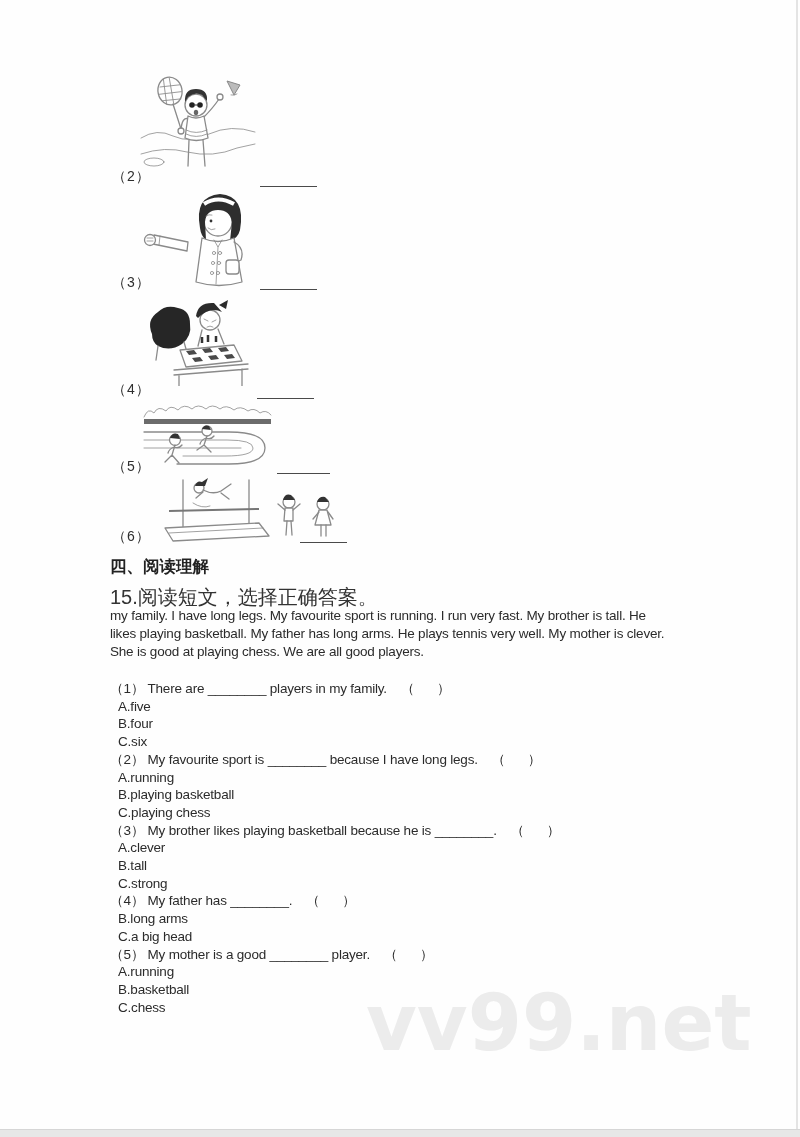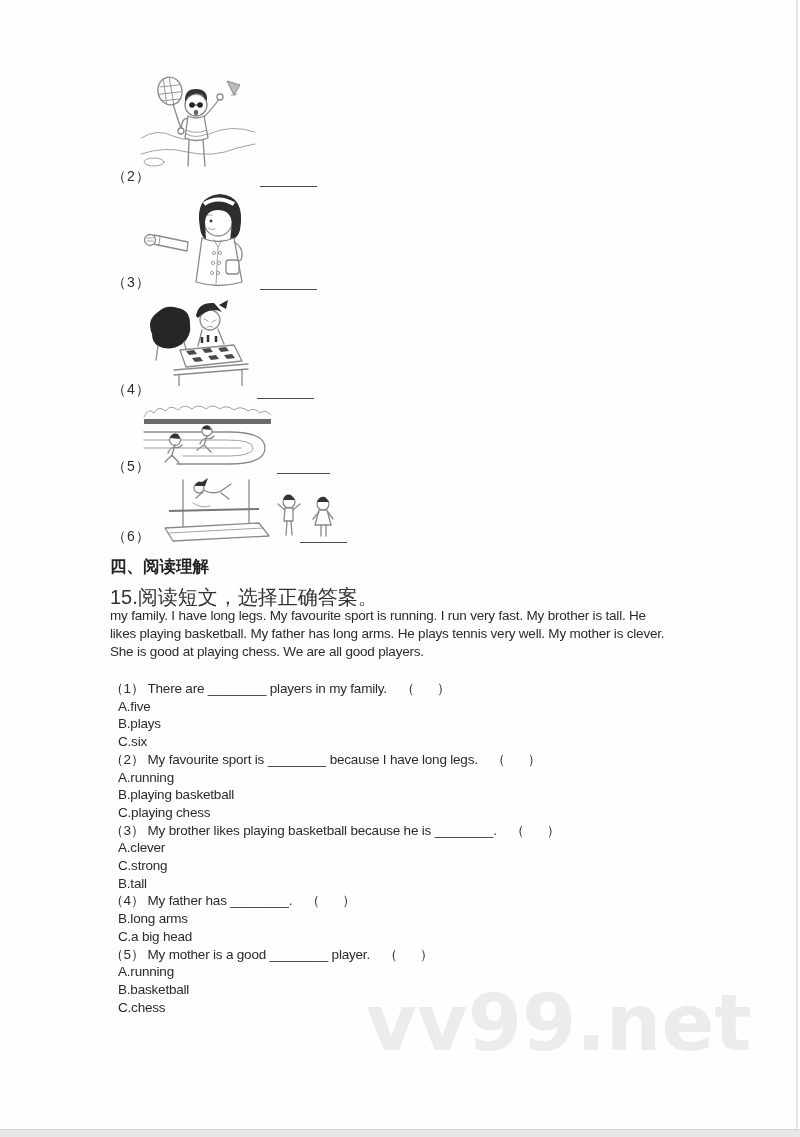--- a/index.html
+++ b/index.html
@@ -156,40 +156,40 @@
     <div class="pline">She is good at playing chess. We are all good players.</div>
   </div>
 
   <div class="questions">
 
     <div>
       <div class="qline">
         <span class="qnum">（1）</span><span>There are ________ players in my family.</span><span class="bracket">（&nbsp;&nbsp;&nbsp;&nbsp;&nbsp;&nbsp;）</span>
       </div>
       <div class="opt">A.five</div>
-      <div class="opt">B.plays</div>
+      <div class="opt">B.four</div>
       <div class="opt">C.six</div>
     </div>
 
     <div>
       <div class="qline">
         <span class="qnum">（2）</span><span>My favourite sport is ________ because I have long legs.</span><span class="bracket">（&nbsp;&nbsp;&nbsp;&nbsp;&nbsp;&nbsp;）</span>
       </div>
       <div class="opt">A.running</div>
       <div class="opt">B.playing basketball</div>
       <div class="opt">C.playing chess</div>
     </div>
 
     <div>
       <div class="qline">
         <span class="qnum">（3）</span><span>My brother likes playing basketball because he is ________.</span><span class="bracket">（&nbsp;&nbsp;&nbsp;&nbsp;&nbsp;&nbsp;）</span>
       </div>
       <div class="opt">A.clever</div>
+      <div class="opt">B.tall</div>
       <div class="opt">C.strong</div>
-      <div class="opt">B.tall</div>
     </div>
 
     <div>
       <div class="qline">
         <span class="qnum">（4）</span><span>My father has ________.</span><span class="bracket">（&nbsp;&nbsp;&nbsp;&nbsp;&nbsp;&nbsp;）</span>
       </div>
       <div class="opt">B.long arms</div>
       <div class="opt">C.a big head</div>
     </div>
 

